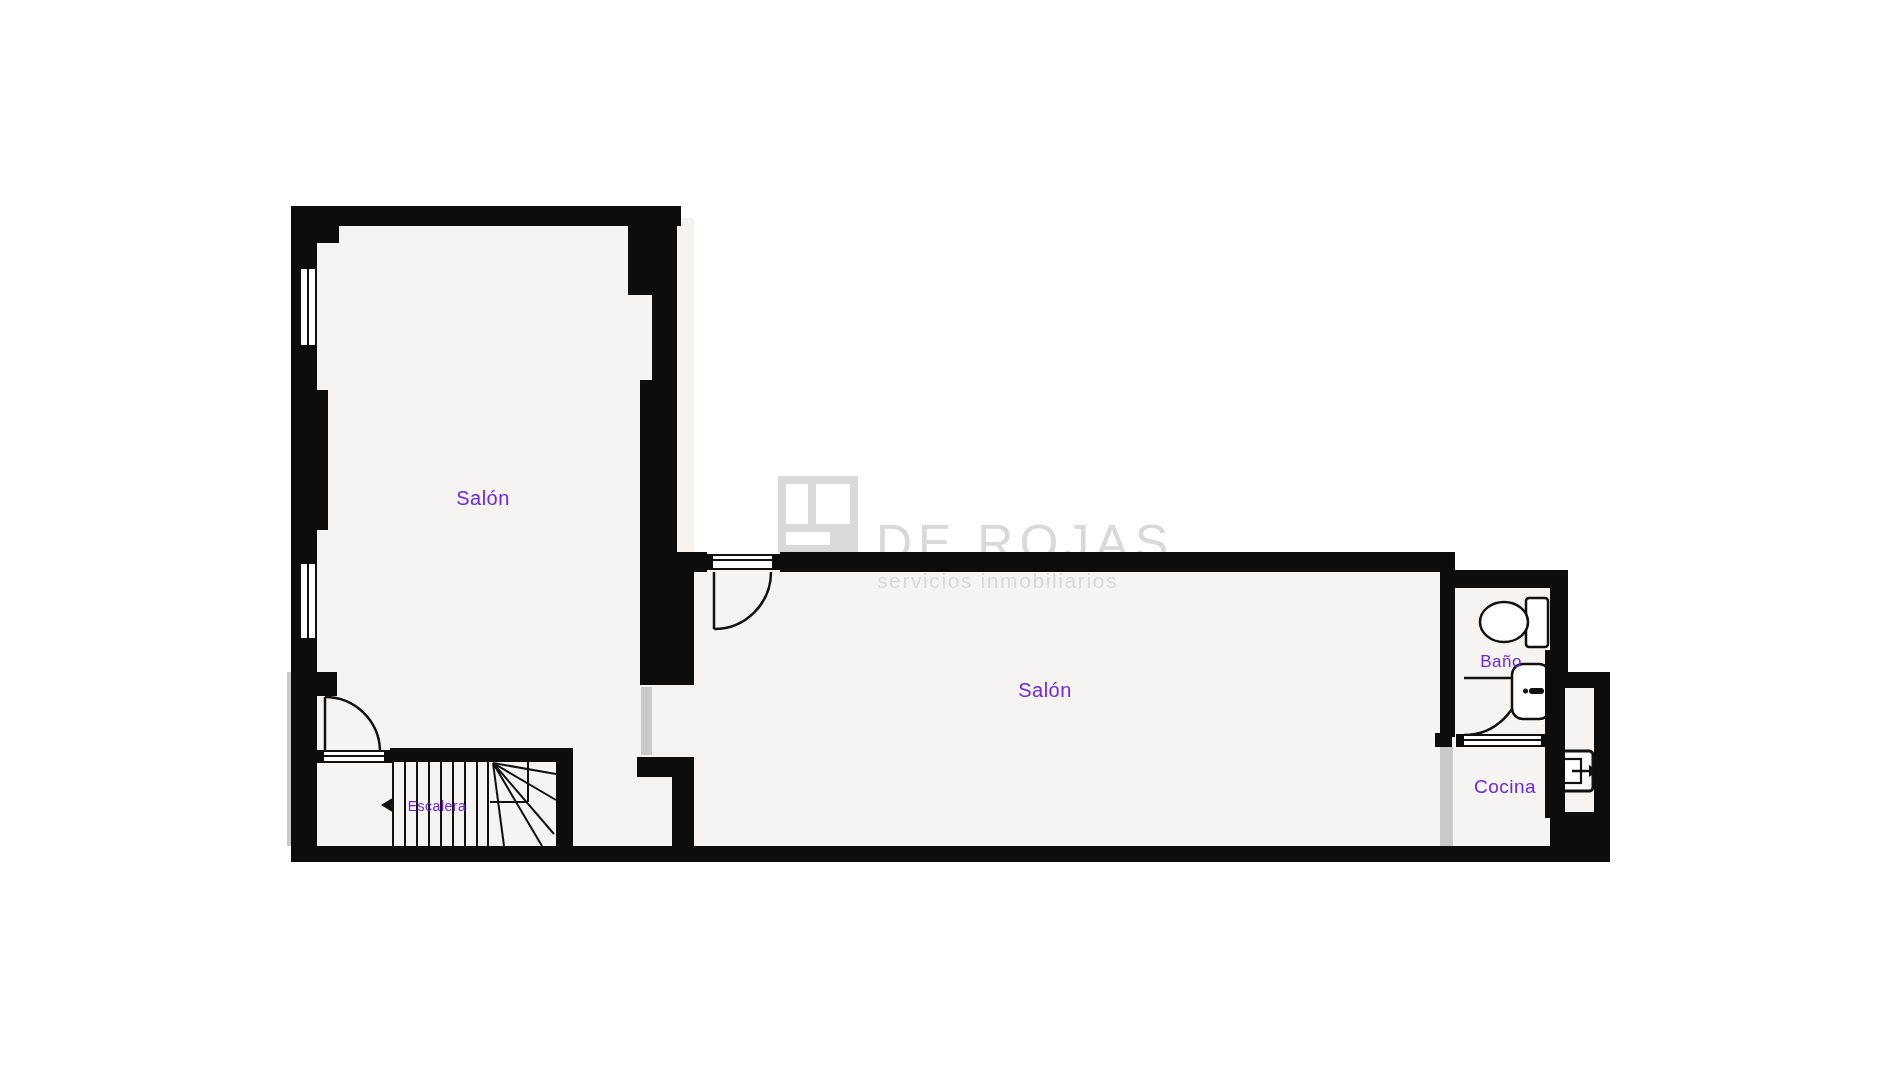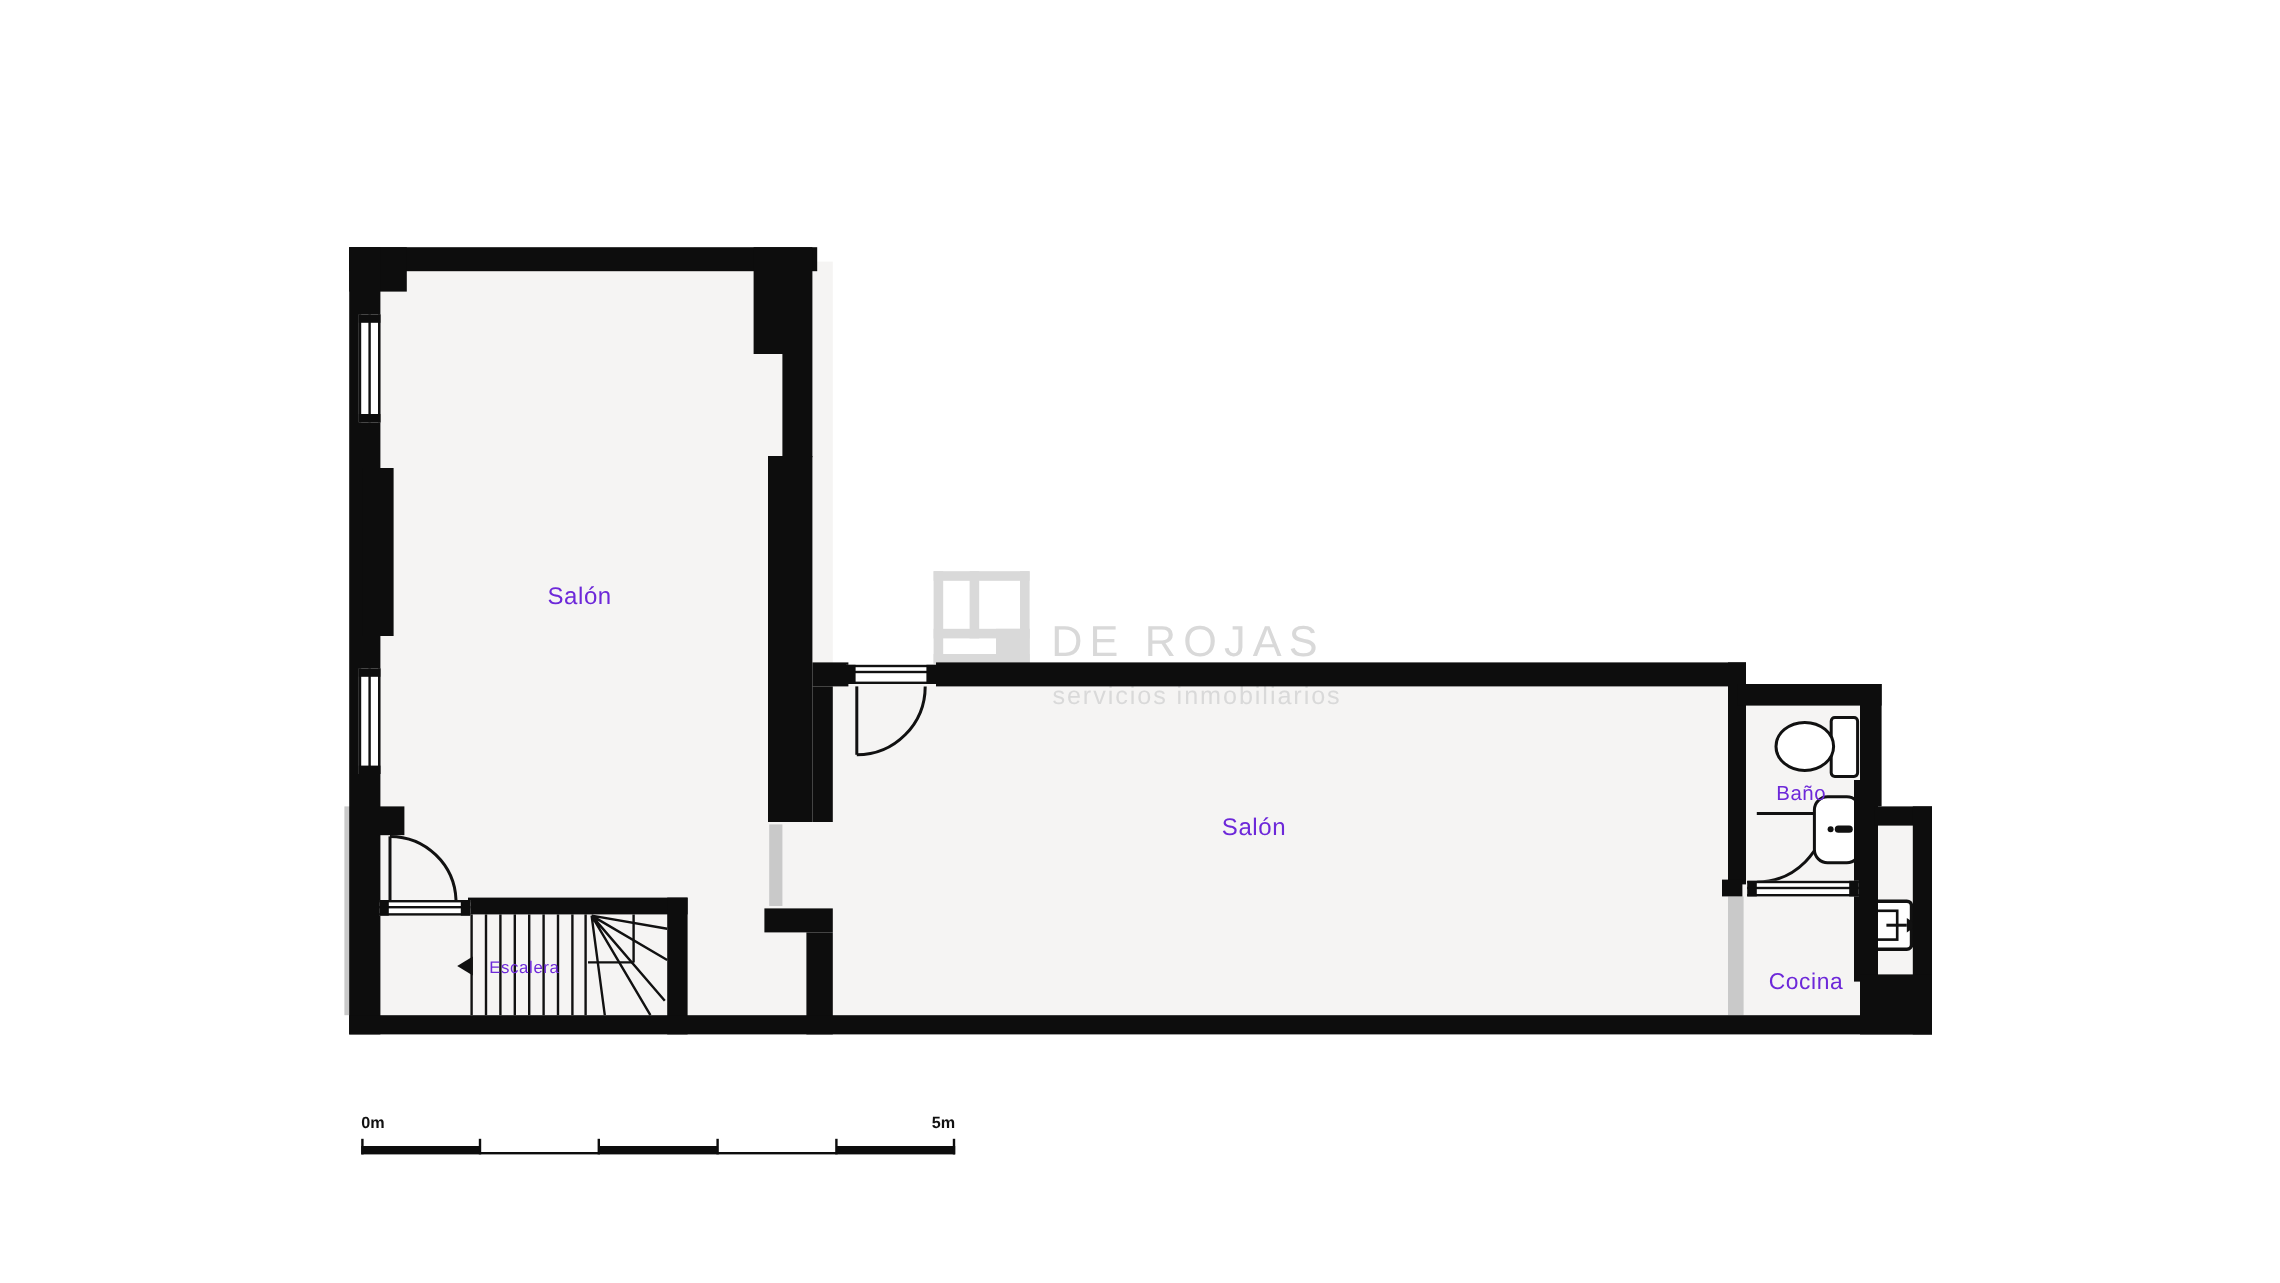--- a/index.html
+++ b/index.html
@@ -14,21 +14,21 @@
   .thr::after{content:"";display:block;height:2px;background:#111;margin-top:3px;}
   .jamb{position:absolute;background:#0d0d0d;z-index:6;}
   .win{position:absolute;background:#fff;border-left:2.5px solid #111;border-right:2.5px solid #111;
     box-sizing:border-box;z-index:5;}
   .win::after{content:"";position:absolute;left:50%;top:0;width:2px;height:100%;background:#111;
     transform:translateX(-50%);}
   .cap{position:absolute;background:#0d0d0d;z-index:6;}
   .room-label{position:absolute;color:#6d28d9;z-index:7;transform:translate(-50%,-50%);
     white-space:nowrap;letter-spacing:.5px;}
   .wm{position:absolute;color:#d9d9d9;z-index:2;white-space:nowrap;}
-  #wm-brand{left:876px;top:514px;font-size:36px;letter-spacing:6px;font-weight:400;}
+  #wm-brand{left:876px;top:514px;font-size:50px;letter-spacing:6px;font-weight:400;}
   #wm-tagline{left:877px;top:569px;font-size:21px;letter-spacing:1.6px;}
   .arrow-left{position:absolute;left:381px;top:797px;width:0;height:0;z-index:7;
     border-right:13px solid #111;border-top:8px solid transparent;border-bottom:8px solid transparent;}
   
   #scalebar{position:absolute;left:301px;top:928px;width:495px;height:36px;z-index:7;}
   .sb-label{position:absolute;top:0;font-size:13.5px;font-weight:bold;color:#111;}
   .sb-bar{position:absolute;left:0;top:20px;width:495px;height:14px;}
   .sb-seg{position:absolute;bottom:0;background:#0d0d0d;}
   .sb-tick{position:absolute;bottom:0;width:2px;height:13px;background:#0d0d0d;}
 </style>
@@ -151,35 +151,18 @@
   <div class="cap" style="left:299px;top:262px;width:18px;height:7px;"></div>
   <div class="cap" style="left:299px;top:345px;width:18px;height:7px;"></div>
 
   <div class="win" style="left:299px;top:557px;width:18px;height:88px;"></div>
   <div class="cap" style="left:299px;top:557px;width:18px;height:7px;"></div>
   <div class="cap" style="left:299px;top:638px;width:18px;height:7px;"></div>
 
   <div class="room-label" style="left:483px;top:498px;font-size:20px;">Salón</div>
   <div class="room-label" style="left:1045px;top:690px;font-size:20px;">Salón</div>
   <div class="room-label" style="left:1501px;top:662px;font-size:17px;">Baño</div>
-  <div class="room-label" style="left:1505px;top:787px;font-size:19px;margin-top:32px;">Cocina</div>
+  <div class="room-label" style="left:1505px;top:787px;font-size:19px;">Cocina</div>
   <div class="arrow-left"></div>
   <div class="room-label" style="left:437px;top:806px;font-size:14px;">Escalera</div>
 
-  <div id="scalebar">
-    <span class="sb-label" style="left:0;">0m</span>
-    <span class="sb-label" style="right:0;">5m</span>
-    <div class="sb-bar">
-      <div class="sb-tick" style="left:0;"></div>
-      <div class="sb-tick" style="left:98px;"></div>
-      <div class="sb-tick" style="left:197px;"></div>
-      <div class="sb-tick" style="left:296px;"></div>
-      <div class="sb-tick" style="left:395px;"></div>
-      <div class="sb-tick" style="left:493px;"></div>
-      <div class="sb-seg" style="left:0;width:99px;height:7px;"></div>
-      <div class="sb-seg" style="left:99px;width:99px;height:2px;"></div>
-      <div class="sb-seg" style="left:198px;width:99px;height:7px;"></div>
-      <div class="sb-seg" style="left:297px;width:99px;height:2px;"></div>
-      <div class="sb-seg" style="left:396px;width:99px;height:7px;"></div>
-    </div>
-  </div>
 
 </div>
 
 </body></html>

